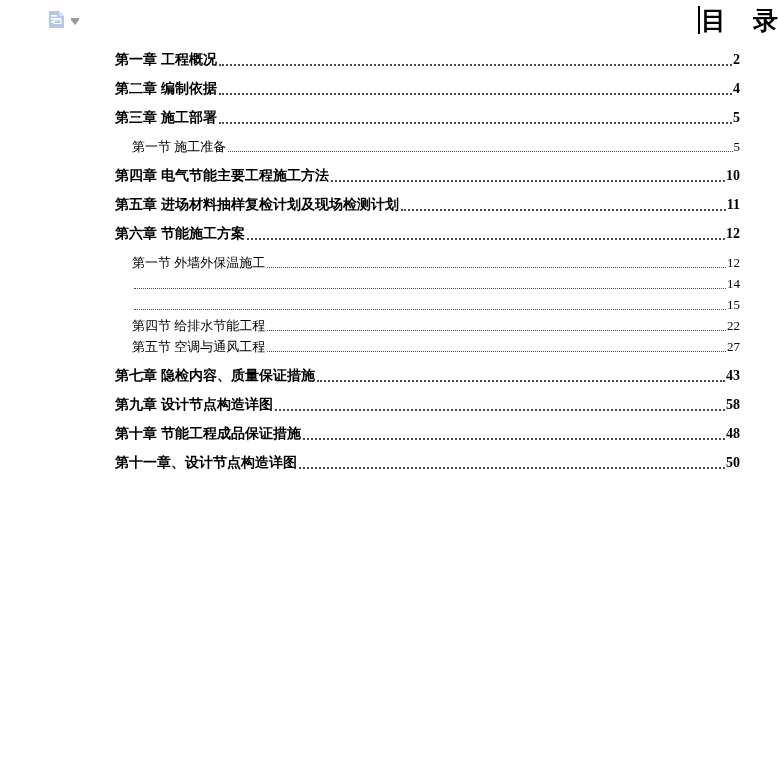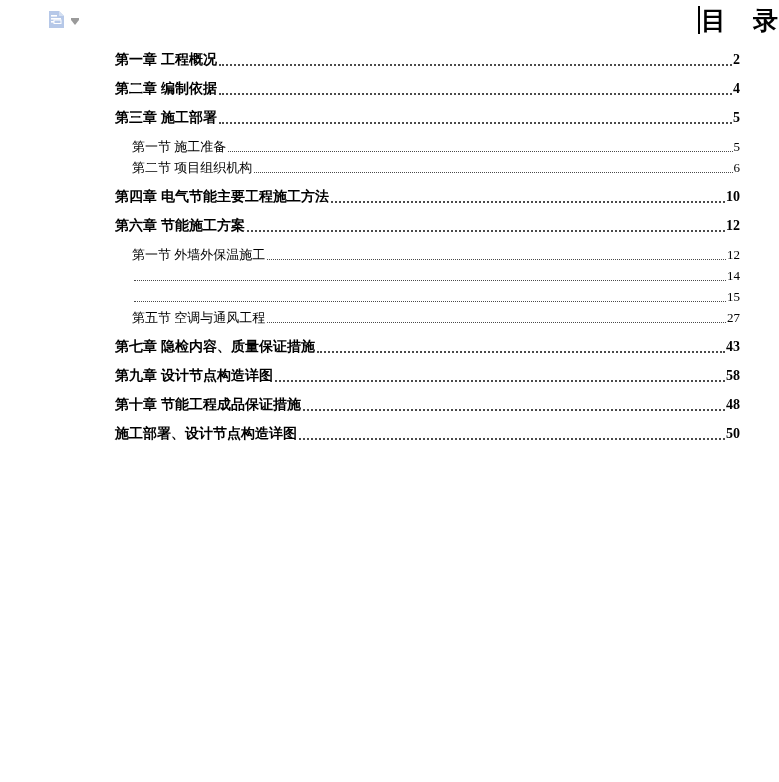--- a/index.html
+++ b/index.html
@@ -108,47 +108,52 @@
     <div class="row chapter">
       <span class="label">第三章  施工部署</span>
       <span class="leader"></span>
       <span class="pagenum">5</span>
     </div>
     <div class="row section group-start">
       <span class="label">第一节 施工准备</span>
       <span class="leader"></span>
       <span class="pagenum">5</span>
     </div>
-    <div class="row section">
-      <span class="label">第二节 项目组织机构</span>
-      <span class="leader"></span>
-      <span class="pagenum">6</span>
-    </div>
     <div class="row chapter group-start">
       <span class="label">第四章  电气节能主要工程施工方法</span>
       <span class="leader"></span>
       <span class="pagenum">10</span>
+    </div>
+    <div class="row chapter">
+      <span class="label">第五章  进场材料抽样复检计划及现场检测计划</span>
+      <span class="leader"></span>
+      <span class="pagenum">11</span>
     </div>
     <div class="row chapter">
       <span class="label">第六章  节能施工方案</span>
       <span class="leader"></span>
       <span class="pagenum">12</span>
     </div>
     <div class="row section group-start">
       <span class="label">第一节 外墙外保温施工</span>
       <span class="leader"></span>
       <span class="pagenum">12</span>
     </div>
     <div class="row section">
       <span class="leader"></span>
       <span class="pagenum">14</span>
     </div>
     <div class="row section">
       <span class="leader"></span>
       <span class="pagenum">15</span>
+    </div>
+    <div class="row section">
+      <span class="label">第四节 给排水节能工程</span>
+      <span class="leader"></span>
+      <span class="pagenum">22</span>
     </div>
     <div class="row section">
       <span class="label">第五节 空调与通风工程</span>
       <span class="leader"></span>
       <span class="pagenum">27</span>
     </div>
     <div class="row chapter group-start">
       <span class="label">第七章  隐检内容、质量保证措施</span>
       <span class="leader"></span>
       <span class="pagenum">43</span>
@@ -157,17 +162,17 @@
       <span class="label">第九章  设计节点构造详图</span>
       <span class="leader"></span>
       <span class="pagenum">58</span>
     </div>
     <div class="row chapter">
       <span class="label">第十章  节能工程成品保证措施</span>
       <span class="leader"></span>
       <span class="pagenum">48</span>
     </div>
     <div class="row chapter">
-      <span class="label">施工部署、设计节点构造详图</span>
+      <span class="label">第十一章、设计节点构造详图</span>
       <span class="leader"></span>
       <span class="pagenum">50</span>
     </div>
   </div>
 
 </body></html>

